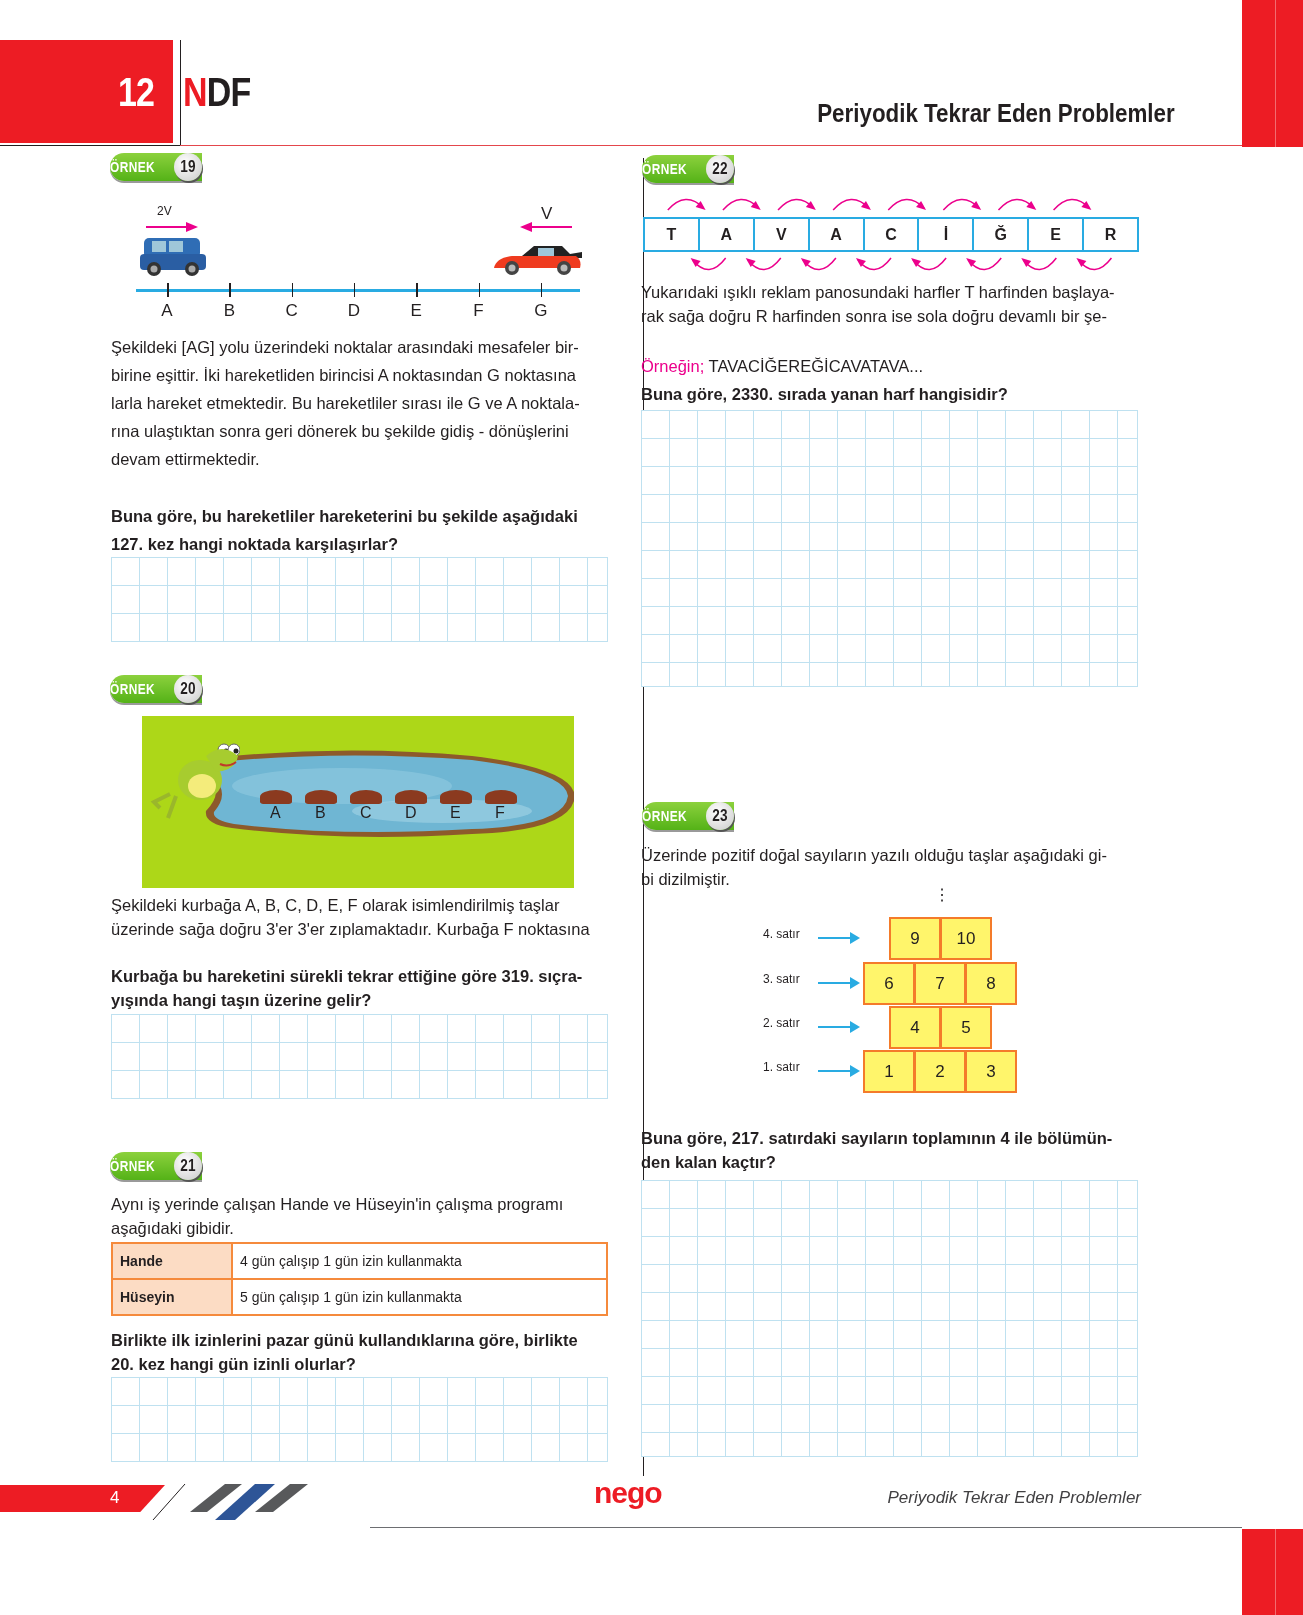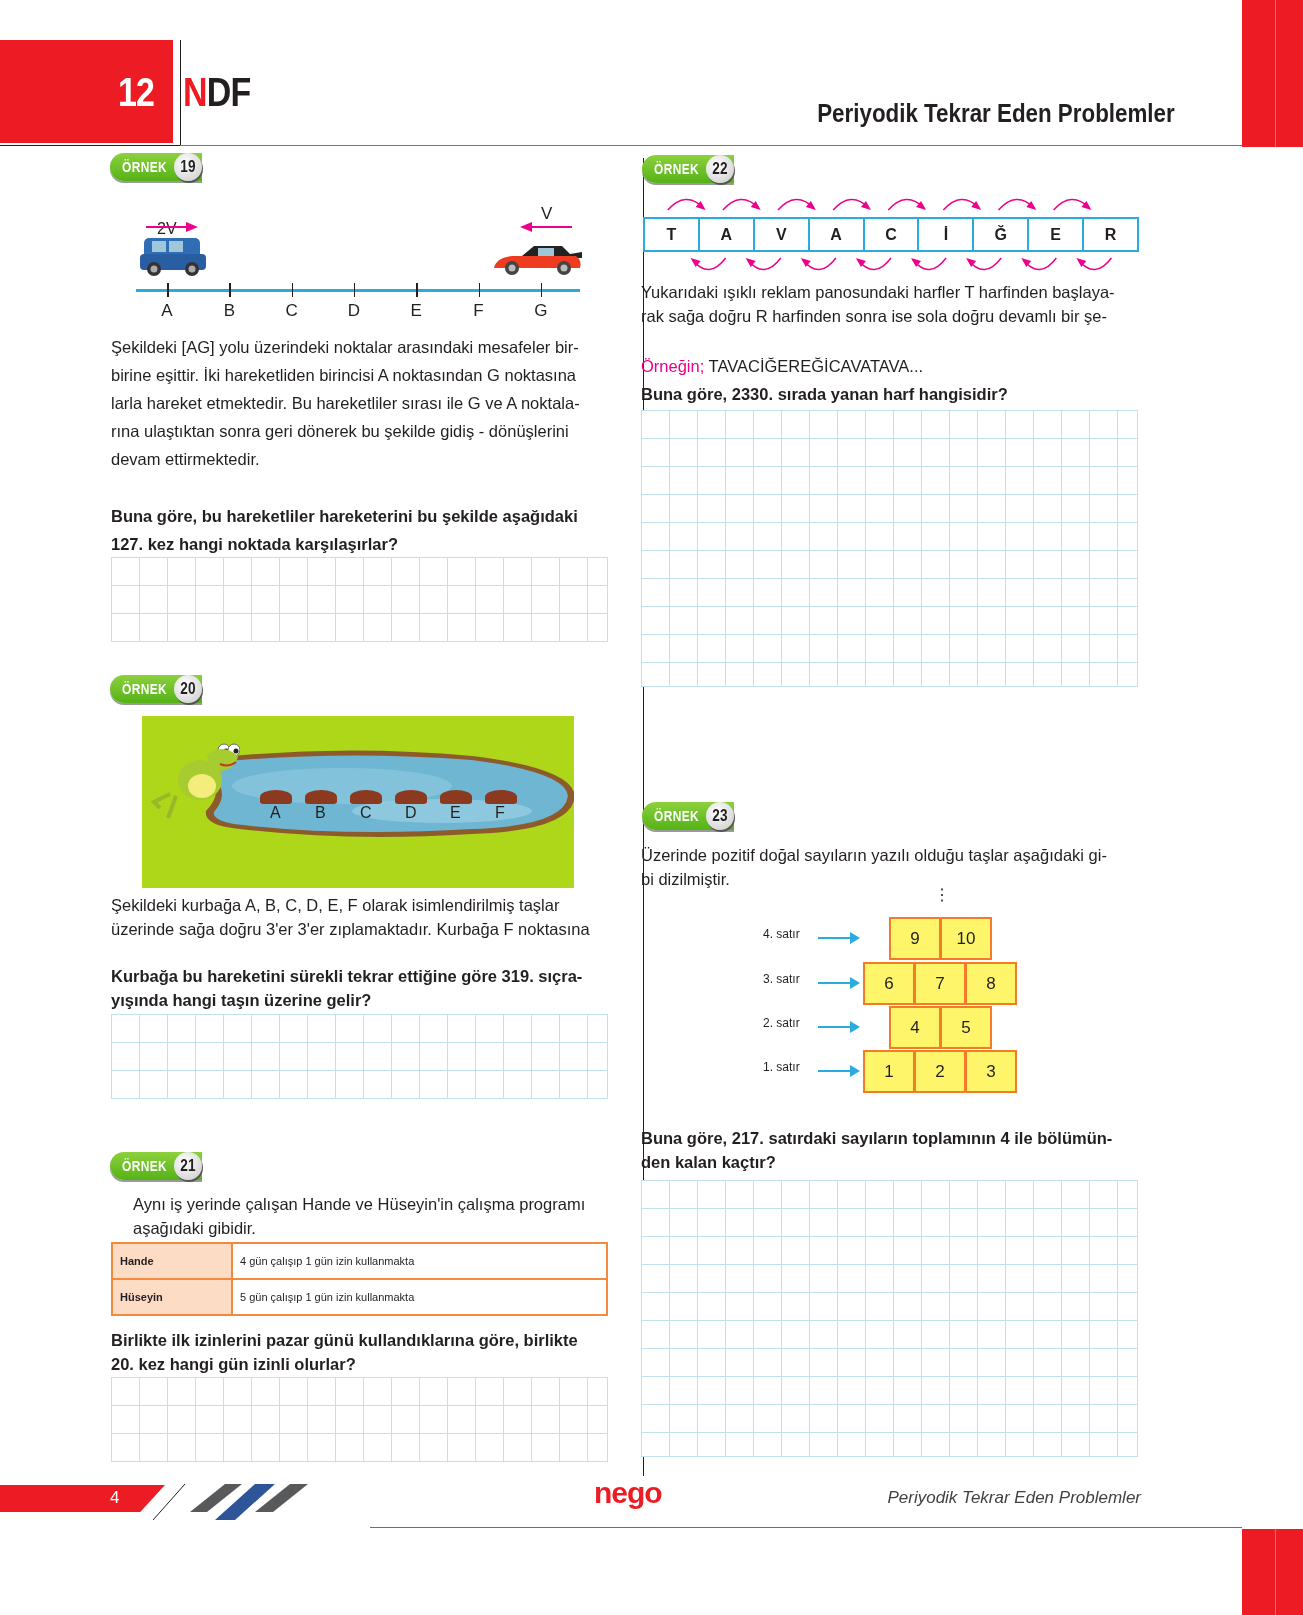--- a/index.html
+++ b/index.html
@@ -14,21 +14,21 @@
   .hdr-title { right:128px; top:98px; font-size:26px; font-weight:bold; transform:scaleX(0.86); transform-origin:right; white-space:nowrap; }
   .hdr-line { left:0; top:145px; width:1242px; height:1px; background:#e4464c; }
   .hdr-line2 { left:0; top:145px; width:180px; height:1px; background:#231f20; }
   .right-band-top { left:1242px; top:0; width:61px; height:147px; background:#ed1c24; }
   .right-band-bot { left:1242px; top:1529px; width:61px; height:86px; background:#ed1c24; }
   .band-split { position:absolute; left:33px; top:0; width:1px; height:100%; background:#f26b70; }
 
   .divider { left:643px; top:158px; width:1px; height:1340px; background:#231f20; }
 
   
-  .badge { display:flex; align-items:center; height:28px; width:92px; background:linear-gradient(#8cd13d,#54b217); border-radius:14px 0 0 14px; color:#fff; font-weight:bold; font-size:14px; padding-left:12px; box-sizing:border-box; box-shadow:0 2px 0 #9a9a9a; }
+  .badge { display:flex; align-items:center; height:28px; width:92px; background:linear-gradient(#8cd13d,#54b217); border-radius:14px 0 0 14px; color:#fff; font-weight:bold; font-size:14px; box-sizing:border-box; box-shadow:0 2px 0 #9a9a9a; }
   .badge .lbl { transform:scaleX(0.85); transform-origin:left; letter-spacing:0.5px; }
   .badge .num { position:absolute; left:64px; top:0; width:28px; height:28px; border-radius:50%; background:radial-gradient(circle at 40% 35%,#fff,#c9c9c9); color:#231f20; display:flex; align-items:center; justify-content:center; font-size:16px; font-weight:bold; box-shadow:1px 2px 0 #555; }
   .badge .num span { transform:scaleX(0.85); }
 
   .para { font-size:16.5px; line-height:28px; }
   .para2 { font-size:16.5px; line-height:24px; }
   .bold { font-weight:bold; }
 
   .grid { background-color:#fff;
     background-image: linear-gradient(to right, #bfe1f0 1px, transparent 1px), linear-gradient(to bottom, #bfe1f0 1px, transparent 1px);
@@ -41,21 +41,21 @@
 
   
   .pond-bg { left:142px; top:716px; width:432px; height:172px; background:#add718; overflow:hidden; }
 
   
   .strip { left:643px; top:217px; width:496px; height:35px; display:flex; border:2px solid #29abe2; box-sizing:border-box; }
   .strip .cell { flex:1; border-right:2px solid #29abe2; display:flex; align-items:center; justify-content:center; font-weight:bold; font-size:16px; }
   .strip .cell:last-child { border-right:none; }
 
   
-  .sched { left:111px; top:1242px; width:497px; border-collapse:collapse; font-size:11px; }
+  .sched { left:111px; top:1242px; width:497px; border-collapse:collapse; font-size:14px; }
   .sched td { border:2px solid #f58a3c; height:34px; padding:0 7px; }
   .sched td.name { background:#fcdcc4; font-weight:bold; width:104px; }
 
   
   .stone { position:absolute; width:50px; height:43px; background:#fff56b; border:2px solid #f47b2a; box-sizing:border-box; display:flex; align-items:center; justify-content:center; font-size:17px; }
   .row-lbl { position:absolute; font-size:12px; }
   .row-arrow { position:absolute; width:40px; height:2px; background:#29abe2; }
   .row-arrow::after { content:""; position:absolute; right:-2px; top:-5px; border-left:10px solid #29abe2; border-top:6px solid transparent; border-bottom:6px solid transparent; }
 
   
@@ -84,21 +84,21 @@
 
 <div class="abs divider"></div>
 
 <div class="abs badge" style="left:110px; top:153px;">
   <span class="lbl">ÖRNEK</span>
   <span class="num">
       <span>19</span>
     </span>
 </div>
 
-<div class="abs" style="left:157px; top:220px; font-size:16px;">2V</div>
+<div class="abs" style="left:157px; top:204px; font-size:12px;">2V</div>
 <svg class="abs" style="left:146px; top:222px;" width="52" height="10">
     <line x1="0" y1="5" x2="42" y2="5" stroke="#ec008c" stroke-width="2"></line>
     <polygon points="52,5 40,0 40,10" fill="#ec008c"></polygon>
   </svg>
 <div class="abs" style="left:541px; top:204px; font-size:17px;">V</div>
 <svg class="abs" style="left:520px; top:222px;" width="52" height="10">
     <line x1="10" y1="5" x2="52" y2="5" stroke="#ec008c" stroke-width="2"></line>
     <polygon points="0,5 12,0 12,10" fill="#ec008c"></polygon>
   </svg>
 
@@ -204,21 +204,21 @@
     <div>yışında hangi taşın üzerine gelir?</div>
   </div>
 <div class="abs grid" style="left:111px; top:1014px; width:497px; height:85px;"></div>
 
 <div class="abs badge" style="left:110px; top:1152px;">
   <span class="lbl">ÖRNEK</span>
   <span class="num">
       <span>21</span>
     </span>
 </div>
-<div class="abs para2" style="left:111px; top:1192px; width:500px;margin-left:22px;" id="e21-text">
+<div class="abs para2" style="left:111px; top:1192px; width:500px;" id="e21-text">
     <div>Aynı iş yerinde çalışan Hande ve Hüseyin'in çalışma programı</div>
     <div>aşağıdaki gibidir.</div>
   </div>
 <table class="abs sched">
   <tbody>
       <tr>
     <td class="name">Hande</td>
     <td>4 gün çalışıp 1 gün izin kullanmakta</td>
   </tr>
   <tr>

